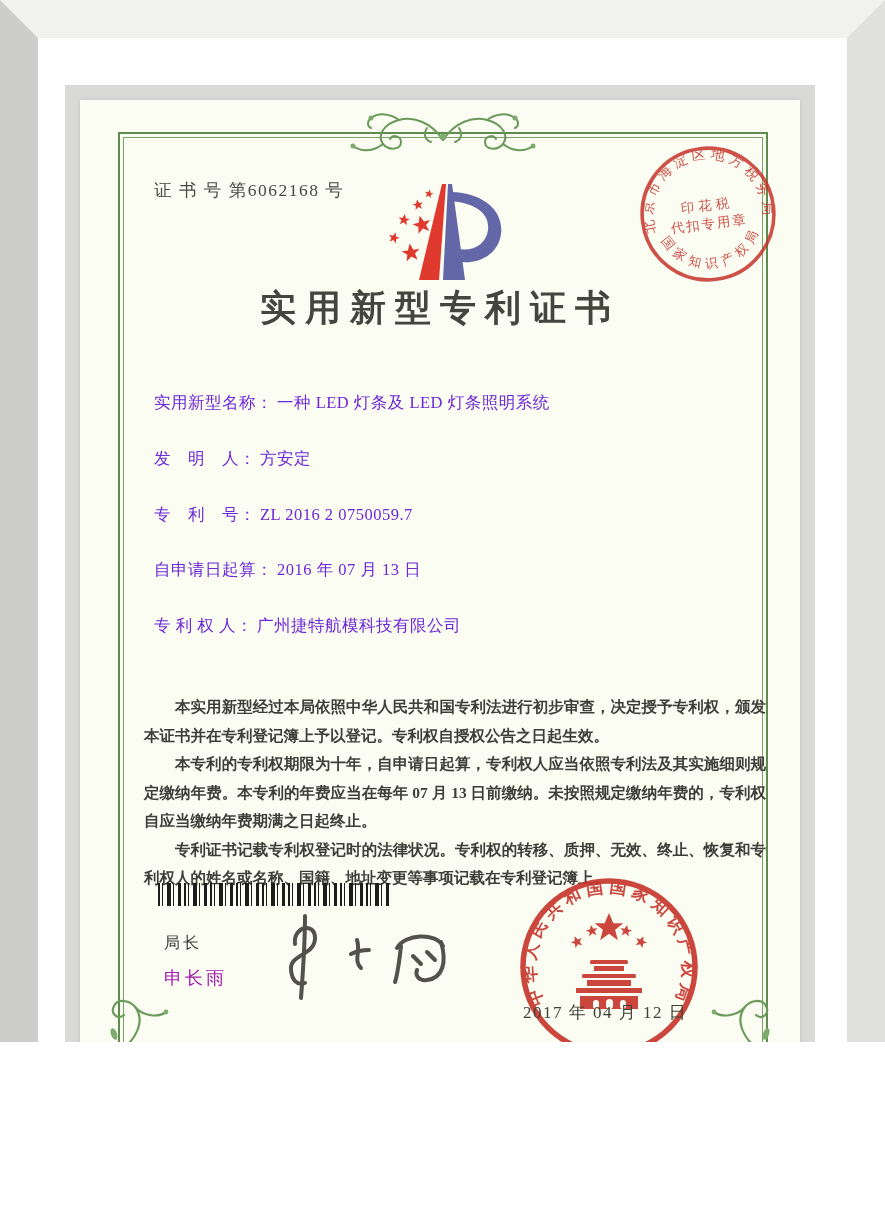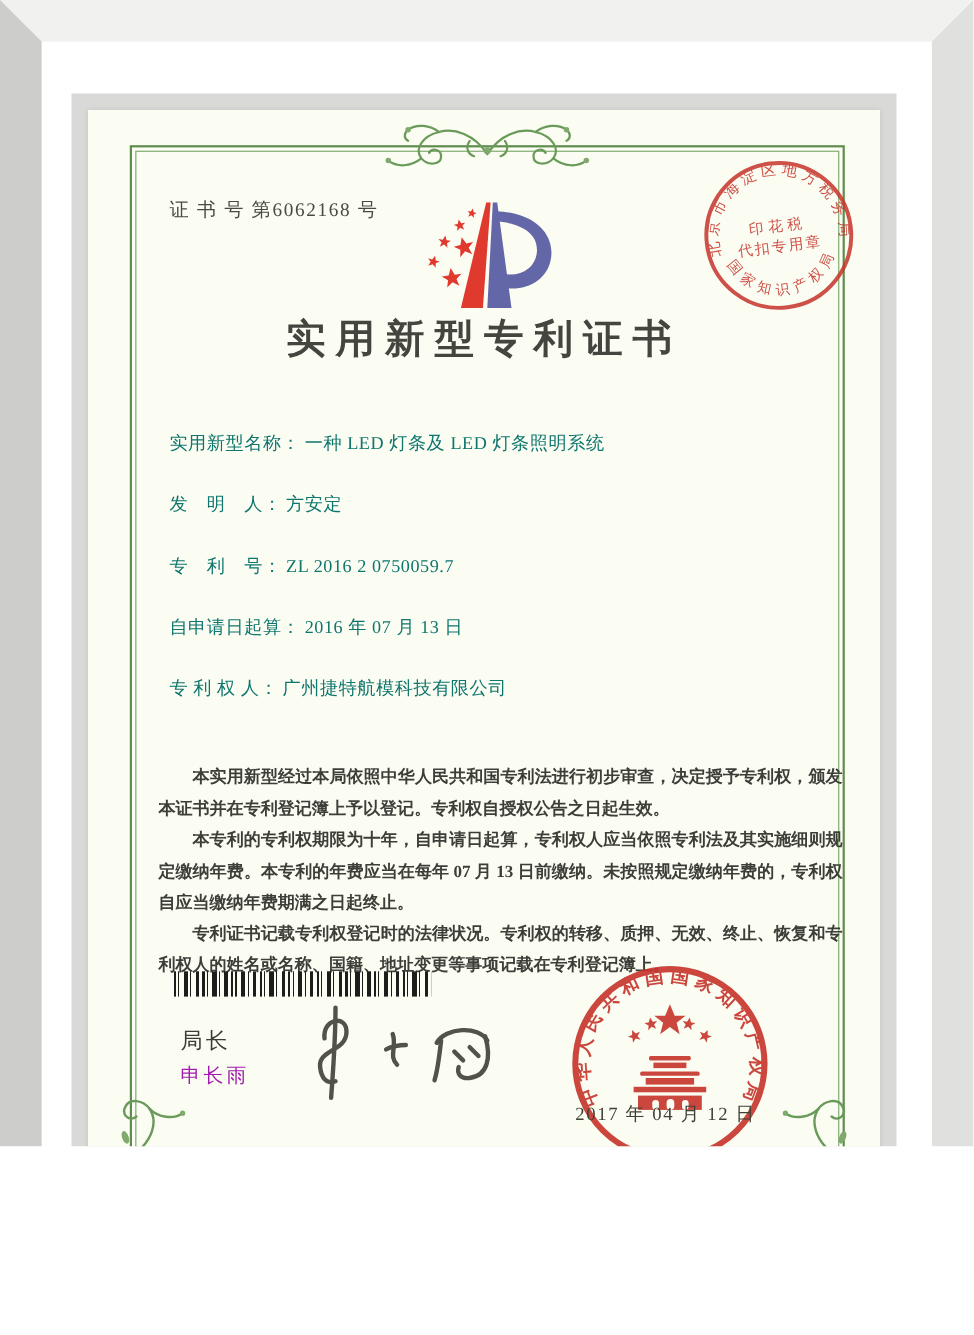--- a/index.html
+++ b/index.html
@@ -13,33 +13,33 @@
   .paper{position:absolute;left:80px;top:100px;width:720px;height:1013px;
          background:#fbfcf2;box-shadow:0 0 5px rgba(0,0,0,.10);}
   .green-border{position:absolute;left:38px;top:32px;width:650px;height:946px;
          border:2px solid #5e8c4e;box-sizing:border-box;}
   .green-border-inner{position:absolute;left:3px;top:3px;right:3px;bottom:3px;
          border:1px solid #76a464;}
   .abs{position:absolute;}
   .cert-number{left:74px;top:78px;font-size:17.5px;letter-spacing:1.5px;color:#4a4a45;}
   .doc-title{left:0;top:184px;width:100%;text-align:center;font-size:36px;font-weight:bold;
          letter-spacing:9px;color:#45453f;}
-  .field{left:74px;font-size:16.5px;color:#0f766e;white-space:nowrap;letter-spacing:.5px;}
+  .field{left:74px;font-size:16.5px;color:#6d28d9;white-space:nowrap;letter-spacing:.5px;}
   .field .val{margin-left:4px;}
   .paras{left:64px;top:593px;width:622px;font-size:15.5px;line-height:28.5px;
          color:#3e3e39;text-align:justify;}
   .paras p{margin:0;text-indent:2em;font-weight:bold;}
   .barcode{left:78px;top:783px;width:234px;height:23px;background:
     repeating-linear-gradient(90deg,
       #1d1d1b 0 2px,transparent 2px 4px,
       #1d1d1b 4px 5px,transparent 5px 9px,
       #1d1d1b 9px 13px,transparent 13px 15px,
       #1d1d1b 15px 16px,transparent 16px 20px,
       #1d1d1b 20px 23px,transparent 23px 26px);}
-  .director-title{left:84px;top:833px;font-size:20px;color:#3c3c37;letter-spacing:3px;}
+  .director-title{left:84px;top:833px;font-size:16px;color:#3c3c37;letter-spacing:3px;}
   .director-name{left:84px;top:866px;font-size:18px;color:#a21caf;letter-spacing:3px;}
   .issue-date{left:443px;top:901px;font-size:17px;color:#3f4036;letter-spacing:1.5px;
          z-index:5;}
   .page-footer{left:0;top:948px;width:100%;text-align:left;font-size:14.5px;
          color:#4a4a44;letter-spacing:1px;}
   svg text{font-family:"Liberation Serif","DejaVu Serif",serif;}
 </style>
 </head>
 <body>
 

